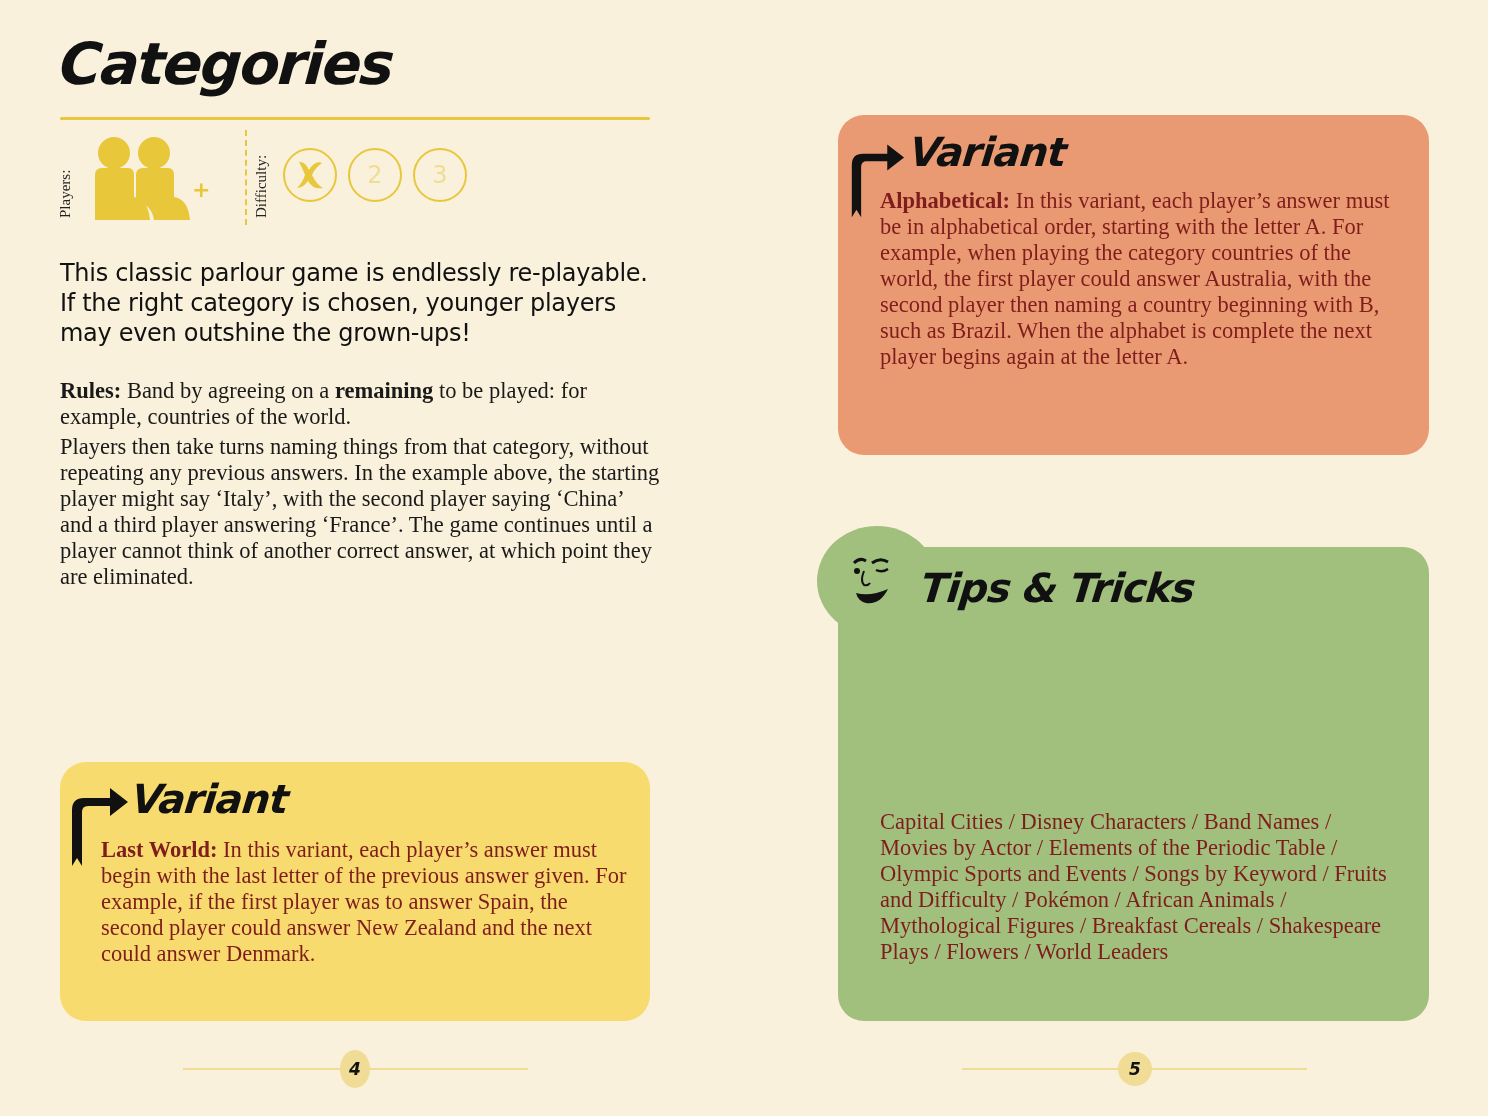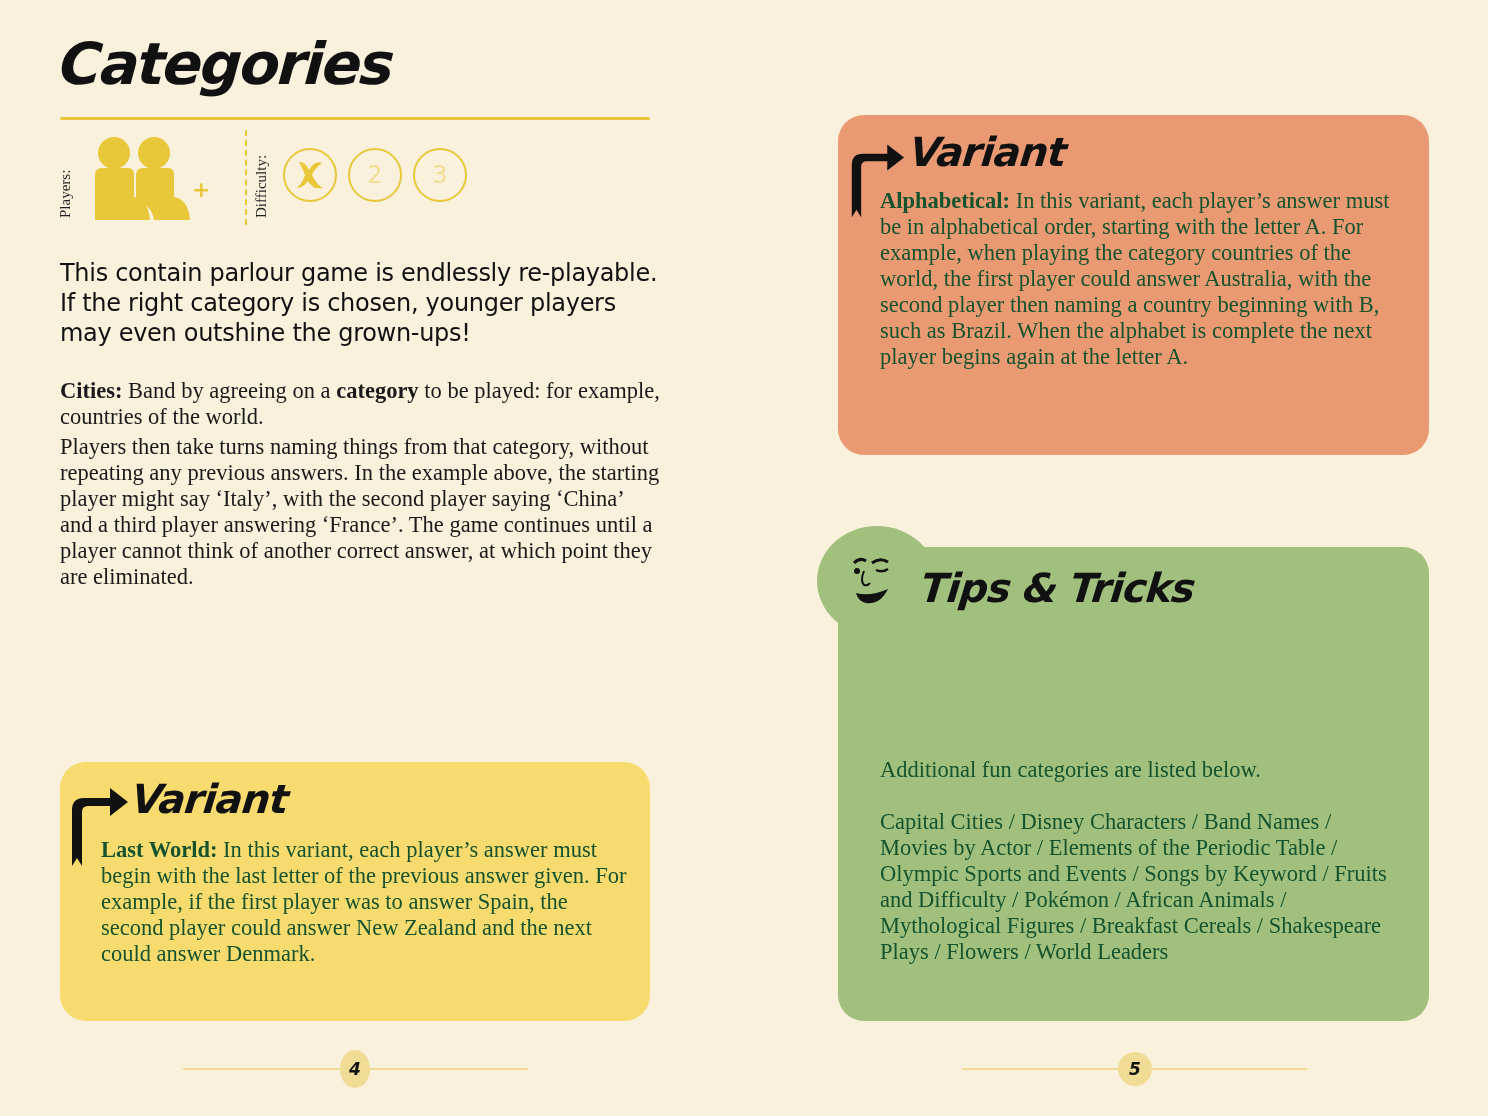--- a/index.html
+++ b/index.html
@@ -78,21 +78,21 @@
 
     .box-heading {
       position: absolute;
       font-family: "DejaVu Sans", sans-serif; font-weight: bold; font-style: italic;
       font-size: 40px; color: #111; letter-spacing: -1px;
       transform: skewX(-6deg);
     }
     .arrow-icon { position: absolute; }
 
     .box-text {
-      position: absolute; font-size: 22.5px; line-height: 26px; color: #14532d;
+      position: absolute; font-size: 22.5px; line-height: 26px; color: #7f1d1d;
     }
 
     
     .footer-line {
       position: absolute; top: 1068px; height: 2px; background: #f0dc94; width: 345px;
     }
     .page-num {
       position: absolute; top: 1050px; width: 30px; height: 38px;
       border-radius: 50%; background: #f0dc94;
       display: flex; align-items: center; justify-content: center;
@@ -120,24 +120,24 @@
     <span class="vlabel difficulty-label">Difficulty:</span>
     <div class="diff-circle diff-1">
       <svg width="34" height="34" viewBox="0 0 34 34">
         <path d="M6 4 Q12 3 16 12 Q22 2 29 5 Q22 10 19 17 Q23 26 30 30 Q20 32 15 23 Q10 30 4 30 Q10 24 12 17 Q9 9 6 4 Z" fill="#e8c73a"></path>
       </svg>
     </div>
     <div class="diff-circle diff-2">2</div>
     <div class="diff-circle diff-3">3</div>
   </div>
 
-  <p class="intro">This contain parlour game is endlessly re-playable. If the right category is chosen, younger players may even outshine the grown-ups!</p>
+  <p class="intro">This classic parlour game is endlessly re-playable. If the right category is chosen, younger players may even outshine the grown-ups!</p>
 
   <p class="body-text rules">
-    <b>Cities:</b><span> Band by agreeing on a </span><b>category</b><span> to be played: for example, countries of the world.</span>
+    <b>Rules:</b><span> Band by agreeing on a </span><b>remaining</b><span> to be played: for example, countries of the world.</span>
   </p>
   <p class="body-text para2">Players then take turns naming things from that category, without repeating any previous answers. In the example above, the starting player might say ‘Italy’, with the second player saying ‘China’ and a third player answering ‘France’. The game continues until a player cannot think of another correct answer, at which point they are eliminated.</p>
 
   <div class="box box-yellow">
     <svg class="arrow-icon" style="left:8px;top:18px" width="62" height="90" viewBox="0 0 62 90">
       <path d="M4 86 L4 30 Q4 18 16 18 L42 18 L42 8 L60 22 L42 36 L42 26 L20 26 Q14 26 14 32 L14 86 L9 78 Z" fill="#111"></path>
     </svg>
     <div class="box-heading" style="left:72px;top:14px">Variant</div>
     <p class="box-text" style="left:41px;top:75px;width:530px">
       <b>Last World:</b><span> In this variant, each player’s answer must begin with the last letter of the previous answer given. For example, if the first player was to answer Spain, the second player could answer New Zealand and the next could answer Denmark.</span>
@@ -163,19 +163,18 @@
   <div class="box box-green">
     <svg style="position:absolute;left:10px;top:6px" width="48" height="56" viewBox="0 0 48 56">
       <path d="M6 10 Q12 4 18 8" stroke="#111" stroke-width="3" fill="none"></path>
       <circle cx="9" cy="18" r="3" fill="#111"></circle>
       <path d="M24 10 Q32 4 40 9" stroke="#111" stroke-width="3" fill="none"></path>
       <path d="M28 17 Q34 20 40 16" stroke="#111" stroke-width="2.5" fill="none"></path>
       <path d="M16 18 Q12 28 16 32 Q20 33 22 30" stroke="#111" stroke-width="2" fill="none"></path>
       <path d="M8 40 Q22 44 40 36 Q32 52 18 50 Q10 48 8 40 Z" fill="#111"></path>
     </svg>
     <div class="box-heading" style="left:83px;top:18px">Tips &amp; Tricks</div>
-    <p class="box-text" style="left:42px;top:210px;width:520px">Additional fun categories are listed below.</p>
     <p class="box-text" style="left:42px;top:262px;width:512px">Capital Cities / Disney Characters / Band Names / Movies by Actor / Elements of the Periodic Table / Olympic Sports and Events / Songs by Keyword / Fruits and Difficulty / Pokémon / African Animals / Mythological Figures / Breakfast Cereals / Shakespeare Plays / Flowers / World Leaders</p>
   </div>
 
   <div class="footer-line" style="left:218px"></div>
   <div class="page-num" style="left:374px;width:34px;height:34px;top:1052px">5</div>
 </div>
 
 </body></html>

